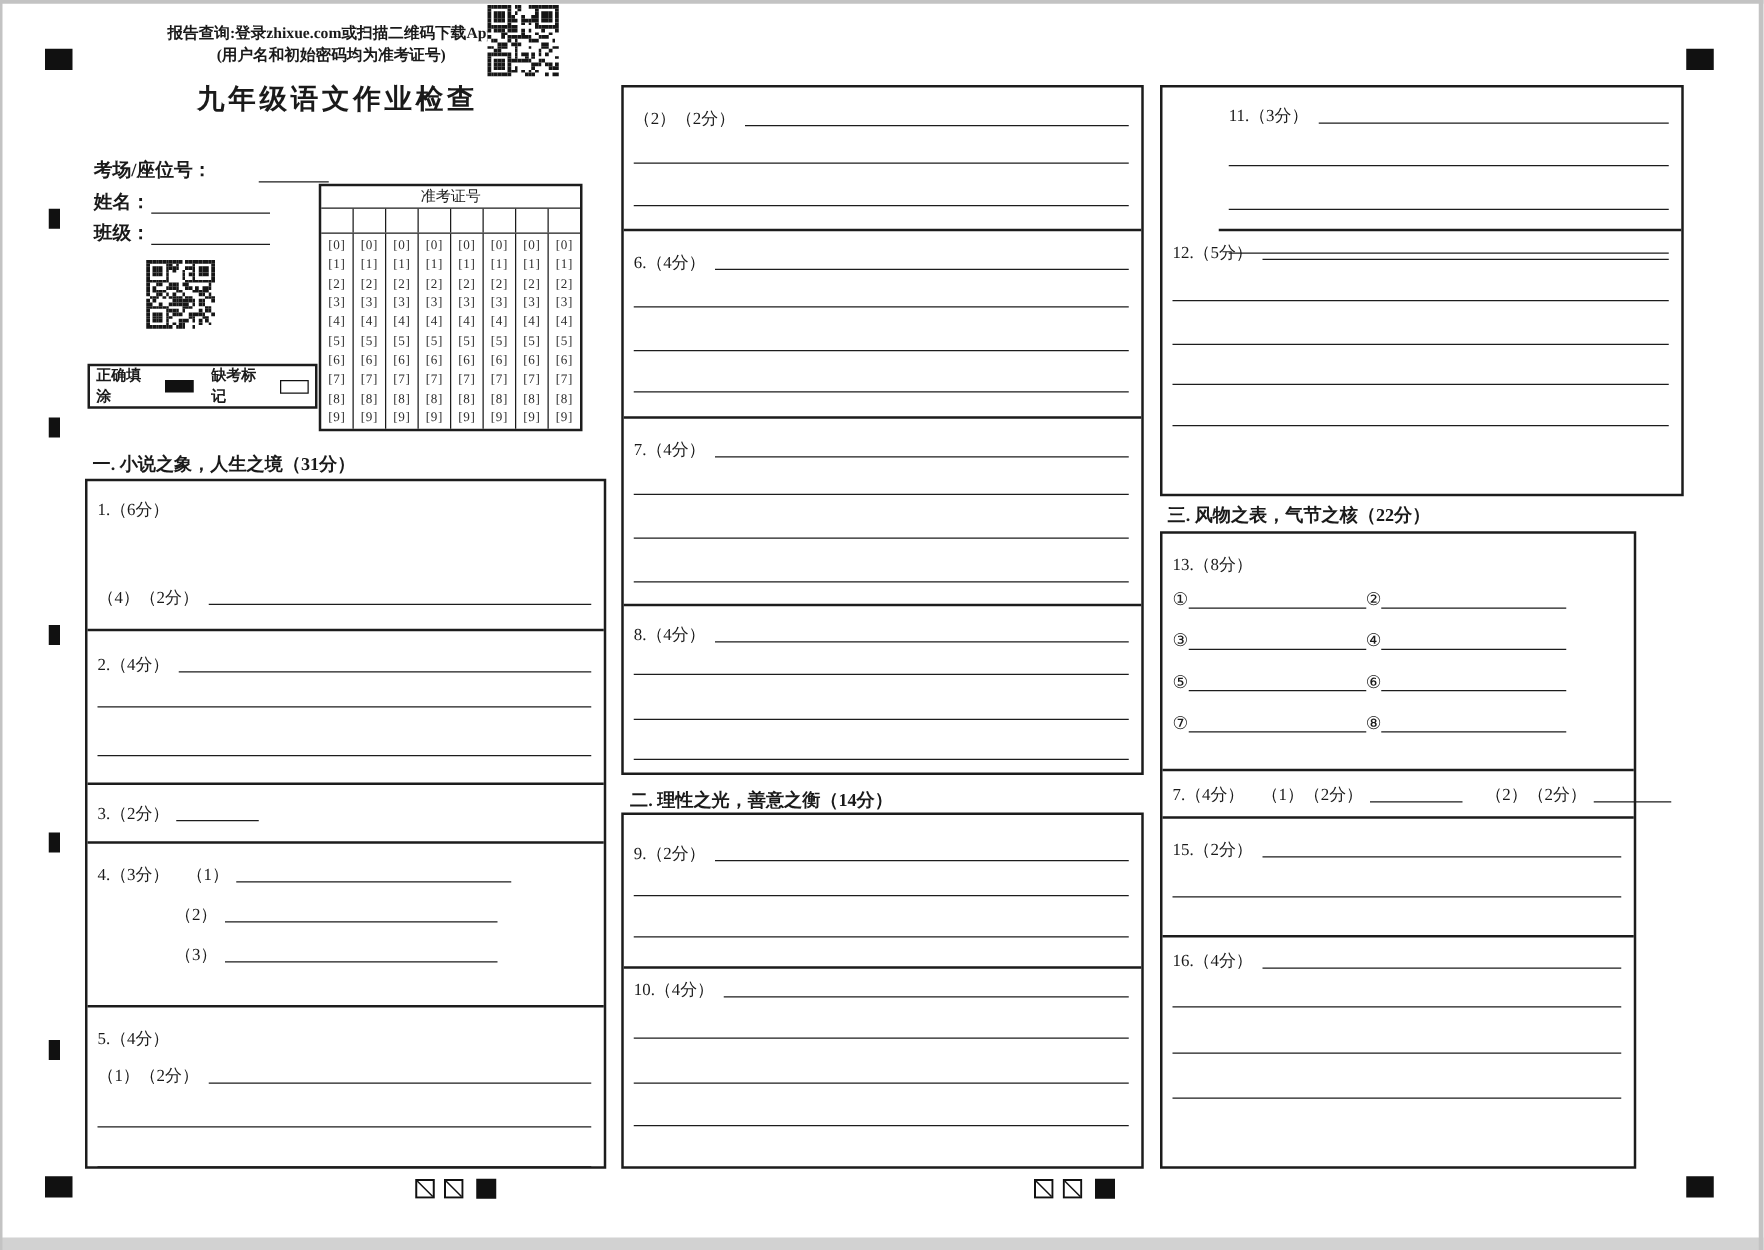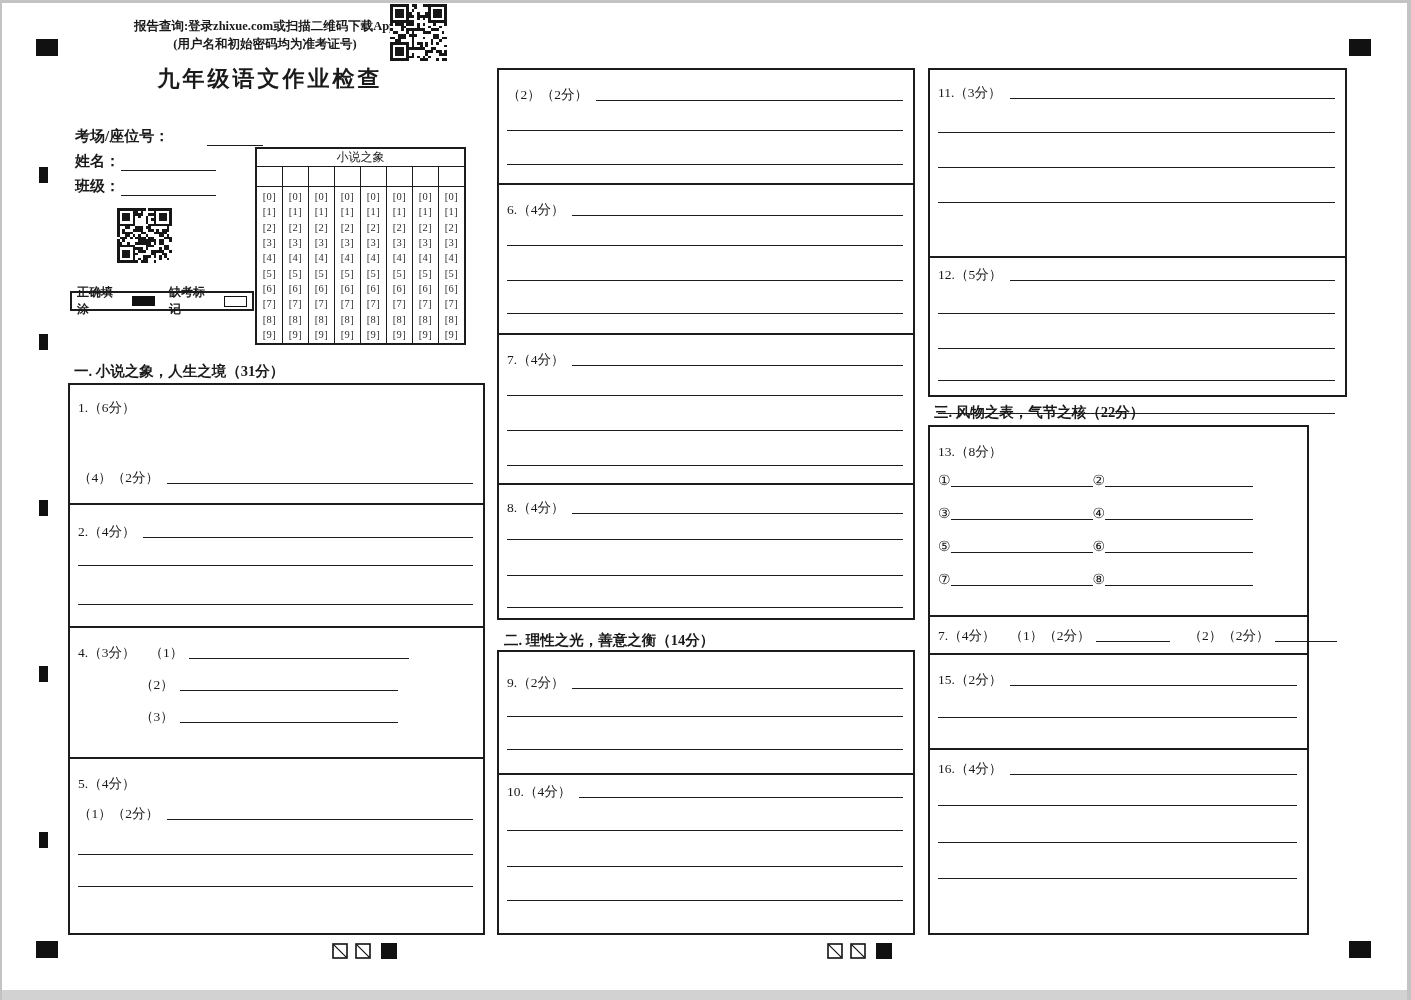--- a/index.html
+++ b/index.html
@@ -30,21 +30,21 @@
   .qr div.qrb{background:#161616;}
   #qr-top{left:390px;top:4px;width:57px;height:57px;}
   #qr-form{left:117px;top:208px;width:55px;height:55px;}
 
   
   .flabel{position:absolute;font-size:15px;font-weight:bold;white-space:nowrap;}
   .ul{position:absolute;border-bottom:1.6px solid #1c1c1c;}
 
   
   .legend{position:absolute;left:70px;top:291px;width:184px;height:20px;border:2px solid #1c1c1c;
-          display:flex;align-items:center;font-size:12px;font-weight:bold;padding:0 5px;box-sizing:border-box;justify-content:flex-end;}
+          display:flex;align-items:center;font-size:12px;font-weight:bold;padding:16px 5px;box-sizing:border-box;justify-content:flex-end;}
   .legend .fill{width:24px;height:10px;background:#111;margin-left:8px;}
   .legend .empty{width:22px;height:9px;border:1.6px solid #111;background:#fff;margin-left:8px;}
   .legend .lab2{margin-left:14px;}
 
   
   .ticket{position:absolute;left:255px;top:147px;width:211px;height:198px;border:2px solid #1c1c1c;
           display:flex;flex-direction:column;box-sizing:border-box;background:#fff;}
   .ticket-title{height:17px;line-height:17px;text-align:center;font-size:12px;
                 border-bottom:1.5px solid #1c1c1c;}
   .tblankrow{height:19px;display:flex;border-bottom:1.5px solid #1c1c1c;}
@@ -1004,21 +1004,21 @@
     </div>
 
   <div class="legend">
     <span>正确填涂</span>
     <span class="fill"></span>
     <span class="lab2">缺考标记</span>
     <span class="empty"></span>
   </div>
 
   <div class="ticket">
-    <div class="ticket-title">小说之象</div>
+    <div class="ticket-title">准考证号</div>
     <div class="tblankrow">
         <div class="tblank"></div>
         <div class="tblank"></div>
         <div class="tblank"></div>
         <div class="tblank"></div>
         <div class="tblank"></div>
         <div class="tblank"></div>
         <div class="tblank"></div>
         <div class="tblank"></div>
       </div>
@@ -1135,20 +1135,26 @@
       </div>
     </div>
     <div class="abox" style="height:123px;">
       <div class="hrow" style="top:18px;">
         <span class="qlabel">2.（4分）</span>
           <span class="hl"></span>
       </div>
       <div class="al" style="top:60px;"></div>
       <div class="al" style="top:99px;"></div>
     </div>
+    <div class="abox" style="height:47px;">
+      <div class="hrow" style="top:14px;right:auto;">
+        <span class="qlabel">3.（2分）</span>
+          <span class="sl" style="width:66px;"></span>
+      </div>
+    </div>
     <div class="abox" style="height:131px;">
       <div class="hrow" style="top:16px;right:auto;">
         <span class="qlabel">4.（3分）</span>
         <span class="qlabel gap">（1）</span>
           <span class="sl" style="width:220px;"></span>
       </div>
       <div class="hrow" style="top:48px;left:70px;right:auto;">
         <span class="qlabel">（2）</span>
           <span class="sl" style="width:218px;"></span>
       </div>
@@ -1220,21 +1226,21 @@
         <span class="qlabel">10.（4分）</span>
           <span class="hl"></span>
       </div>
       <div class="al" style="top:55px;"></div>
       <div class="al" style="top:91px;"></div>
       <div class="al" style="top:125px;"></div>
     </div>
   </div>
 
   <div class="colwrap" style="left:928px;top:68px;width:419px;height:329px;">
-    <div class="abox" style="height:188px;">
+    <div class="abox" style="height:115px;margin-left:45px;">
       <div class="hrow" style="top:14px;">
         <span class="qlabel">11.（3分）</span>
           <span class="hl"></span>
       </div>
       <div class="al" style="top:62px;"></div>
       <div class="al" style="top:97px;"></div>
       <div class="al" style="top:132px;"></div>
     </div>
     <div class="abox" style="height:170px;">
       <div class="hrow" style="top:8px;">

